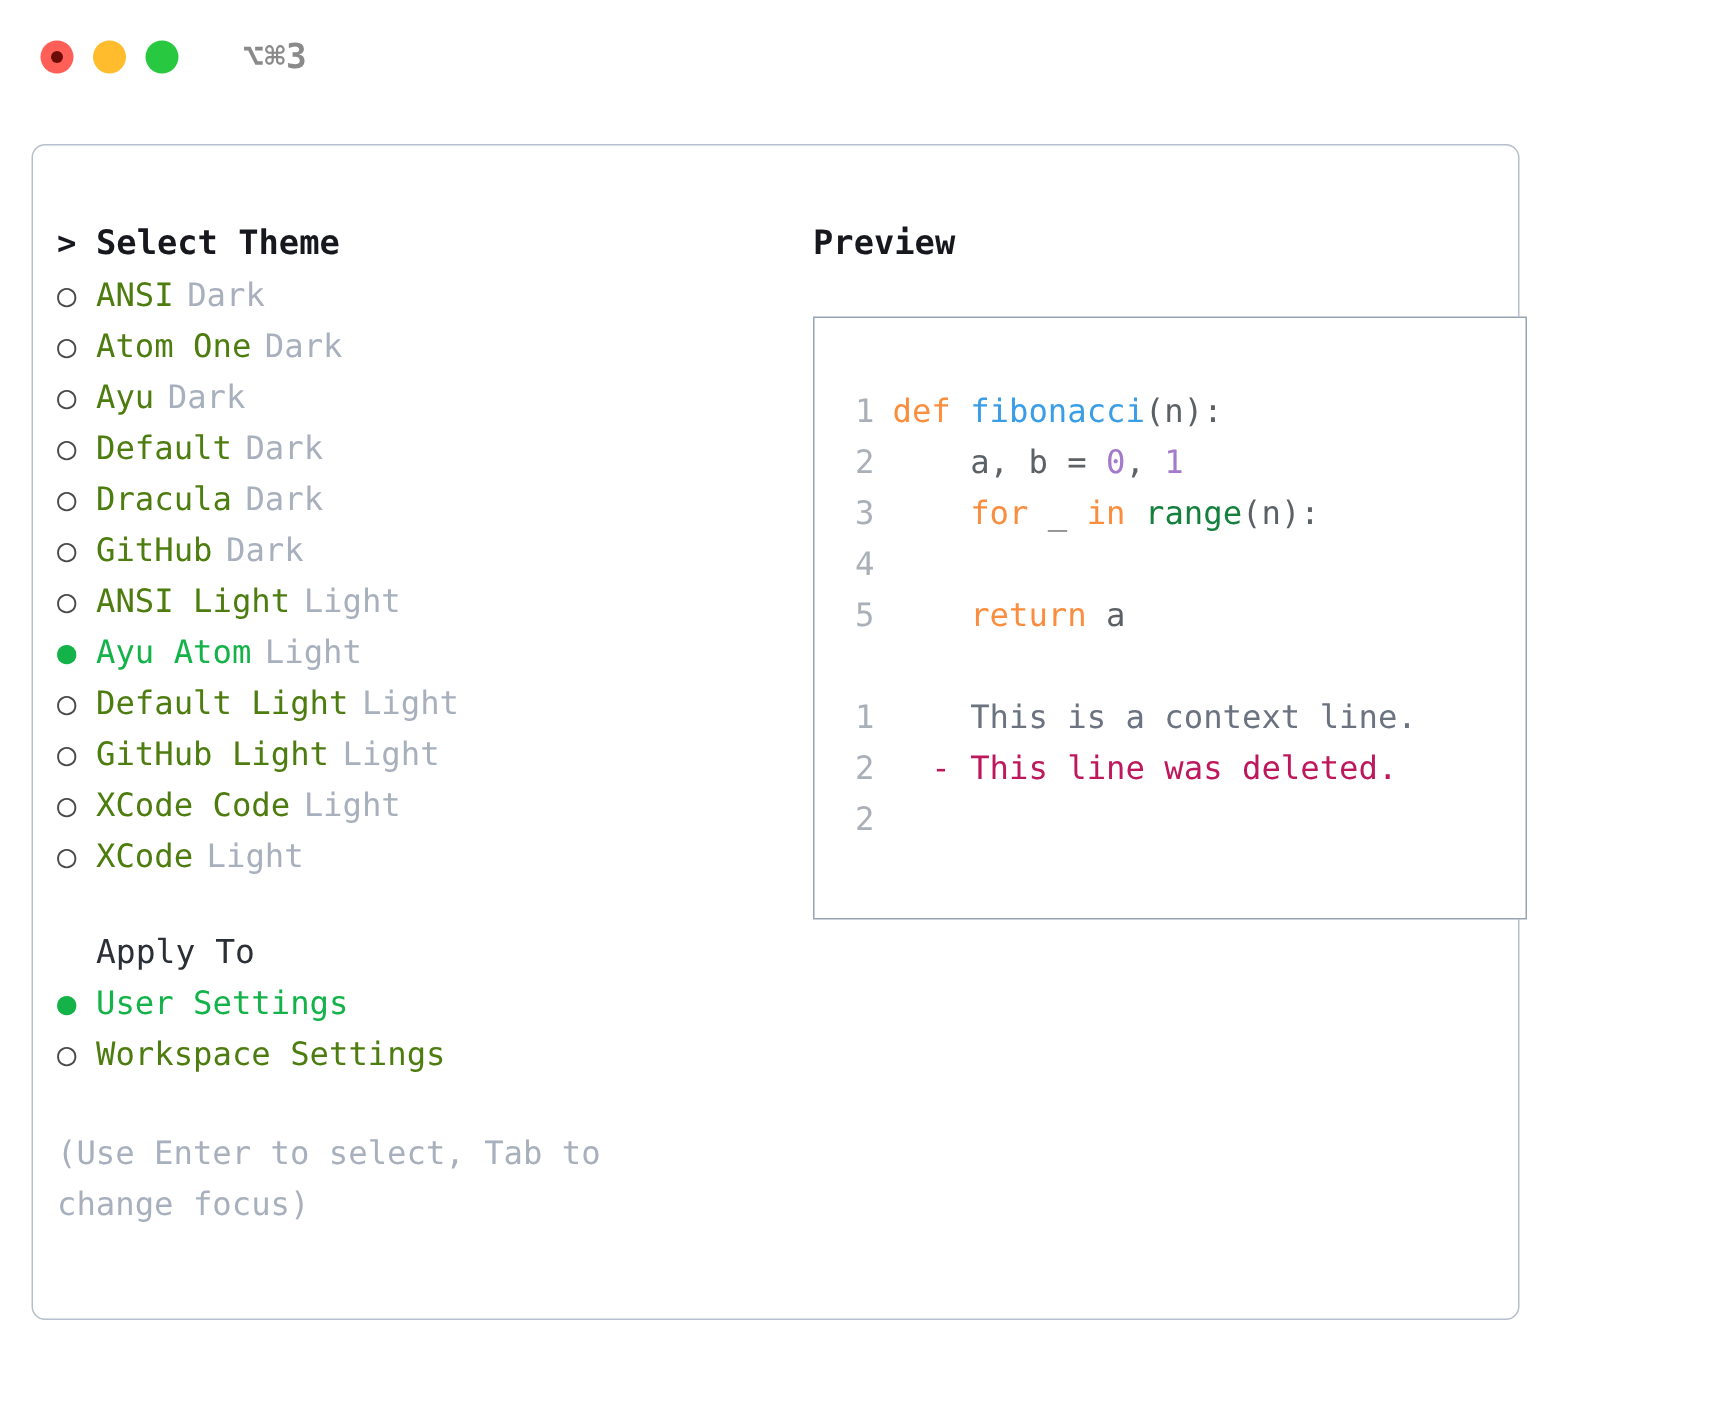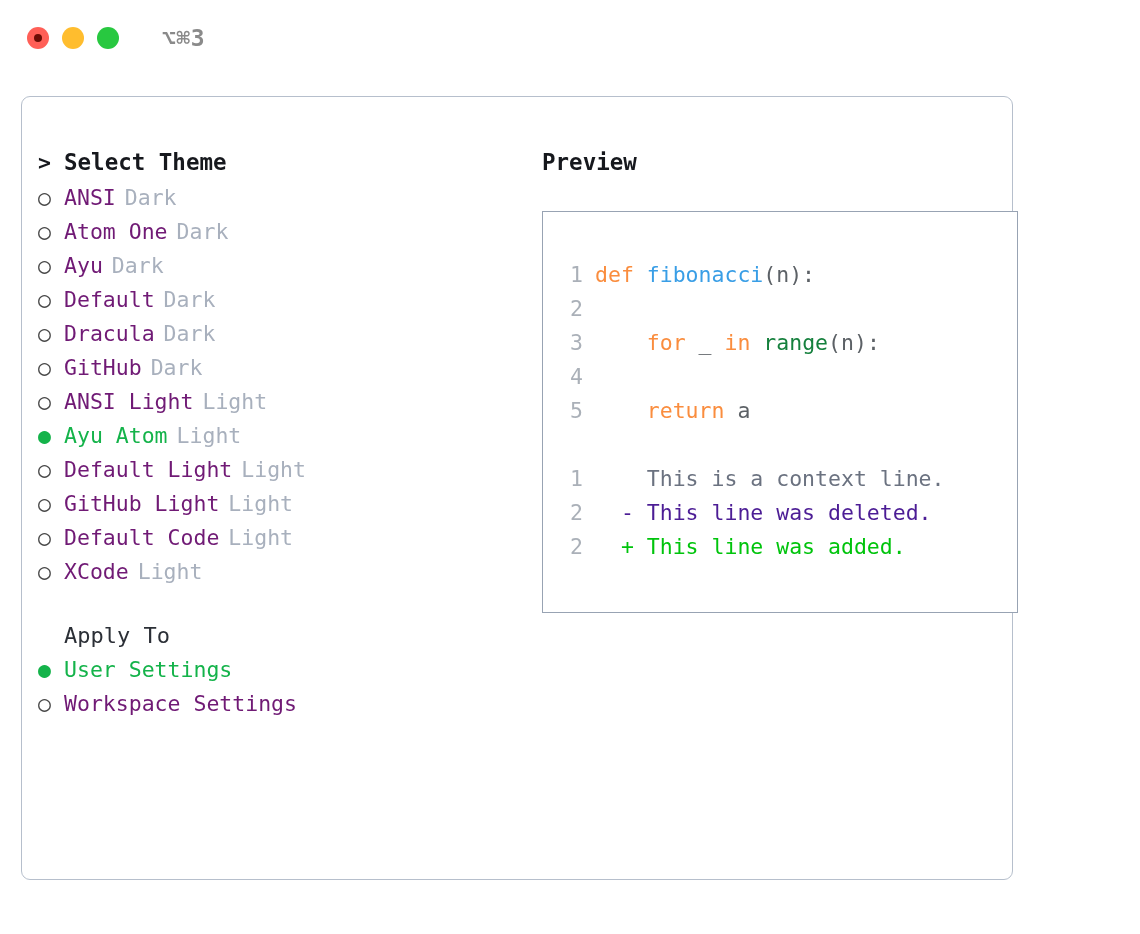--- a/index.html
+++ b/index.html
@@ -111,21 +111,21 @@
   }
   .bullet.on { color: #14b34a; }
   .head-row {
     font-size: 22.5px;
     font-weight: bold;
     color: #16181d;
     height: 36px;
   }
   .head-row .bullet { color: #16181d; font-weight: bold; }
 
-  .item-label { color: #701a75; }
+  .item-label { color: #4d7c0f; }
   .item-label.selected { color: #14b34a; }
   .item-cat {
     color: #a8b0bd;
     margin-left: 9px;
   }
 
   .subhead {
     font-size: 22px;
     color: #2b2f36;
     height: 34px;
@@ -187,21 +187,21 @@
   }
   .code-text { white-space: pre; }
 
   
   .t-kw    { color: #fa8d3e; }
   .t-fn    { color: #399ee6; }
   .t-num   { color: #a37acc; }
   .t-bi    { color: #15803d; }
   .t-plain { color: #5c6166; }
   .t-ctx   { color: #6b7280; }
-  .t-del   { color: #4c1d95; text-align: right; }
+  .t-del   { color: #be185d; text-align: right; }
   .t-add   { color: #00c40c; }
   .blank-line { height: 34px; }
 </style>
 </head>
 <body>
 
 <div class="window">
 
   <div class="titlebar">
     <div class="traffic-lights">
@@ -226,50 +226,51 @@
             <div class="row"><span class="bullet">○</span><span class="item-label">ANSI</span><span class="item-cat">Dark</span></div>
             <div class="row"><span class="bullet">○</span><span class="item-label">Atom One</span><span class="item-cat">Dark</span></div>
             <div class="row"><span class="bullet">○</span><span class="item-label">Ayu</span><span class="item-cat">Dark</span></div>
             <div class="row"><span class="bullet">○</span><span class="item-label">Default</span><span class="item-cat">Dark</span></div>
             <div class="row"><span class="bullet">○</span><span class="item-label">Dracula</span><span class="item-cat">Dark</span></div>
             <div class="row"><span class="bullet">○</span><span class="item-label">GitHub</span><span class="item-cat">Dark</span></div>
             <div class="row"><span class="bullet">○</span><span class="item-label">ANSI Light</span><span class="item-cat">Light</span></div>
             <div class="row"><span class="bullet on">●</span><span class="item-label selected">Ayu Atom</span><span class="item-cat">Light</span></div>
             <div class="row"><span class="bullet">○</span><span class="item-label">Default Light</span><span class="item-cat">Light</span></div>
             <div class="row"><span class="bullet">○</span><span class="item-label">GitHub Light</span><span class="item-cat">Light</span></div>
-            <div class="row"><span class="bullet">○</span><span class="item-label">Default Code</span><span class="item-cat">Light</span></div>
+            <div class="row"><span class="bullet">○</span><span class="item-label">XCode Code</span><span class="item-cat">Light</span></div>
             <div class="row"><span class="bullet">○</span><span class="item-label">XCode</span><span class="item-cat">Light</span></div>
           </div>
 
         <div class="spacer-row"></div>
 
         <div class="subhead">
           <span class="bullet"></span>
           <span>Apply To</span>
         </div>
 
         <div id="apply-to-list">
             <div class="row"><span class="bullet on">●</span><span class="item-label selected">User Settings</span></div>
             <div class="row"><span class="bullet">○</span><span class="item-label">Workspace Settings</span></div>
           </div>
 
+        <div class="hint">(Use Enter to select, Tab to change focus)</div>
       </div>
 
       <div class="right-col">
         <div class="preview-title">Preview</div>
         <div class="preview-box">
           <div class="code" id="code-block">
               <div class="code-line"><span class="lineno">1</span><span class="code-text"><span class="t-kw">def </span><span class="t-fn">fibonacci</span><span class="t-plain">(n):</span></span></div>
-              <div class="code-line"><span class="lineno">2</span></div>
+              <div class="code-line"><span class="lineno">2</span><span class="code-text"><span class="t-plain">    a, b = </span><span class="t-num">0</span><span class="t-plain">, </span><span class="t-num">1</span></span></div>
               <div class="code-line"><span class="lineno">3</span><span class="code-text"><span class="t-plain">    </span><span class="t-kw">for</span><span class="t-plain"> _ </span><span class="t-kw">in</span><span class="t-plain"> </span><span class="t-bi">range</span><span class="t-plain">(n):</span></span></div>
               <div class="code-line"><span class="lineno">4</span></div>
               <div class="code-line"><span class="lineno">5</span><span class="code-text"><span class="t-plain">    </span><span class="t-kw">return</span><span class="t-plain"> a</span></span></div>
               <div class="blank-line"></div>
               <div class="code-line"><span class="lineno">1</span><span class="code-text t-ctx">    This is a context line.</span></div>
               <div class="code-line"><span class="lineno">2</span><span class="code-text t-del">  - This line was deleted.</span></div>
-              <div class="code-line"><span class="lineno">2</span><span class="code-text t-add">  + This line was added.</span></div>
+              <div class="code-line"><span class="lineno">2</span></div>
             </div>
         </div>
       </div>
 
     </div>
   </div>
 </div>
 
 </body></html>

